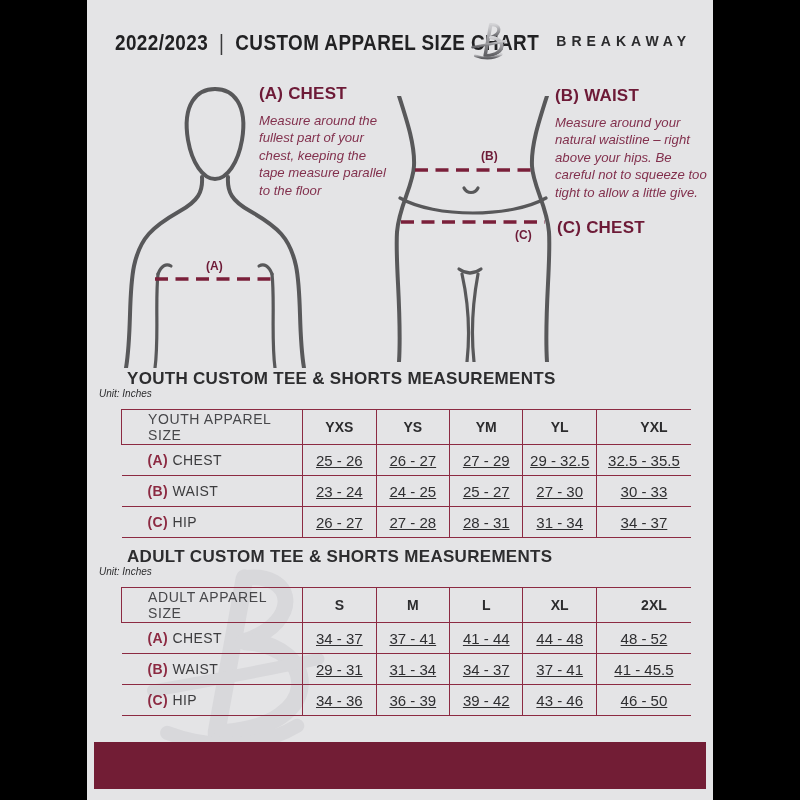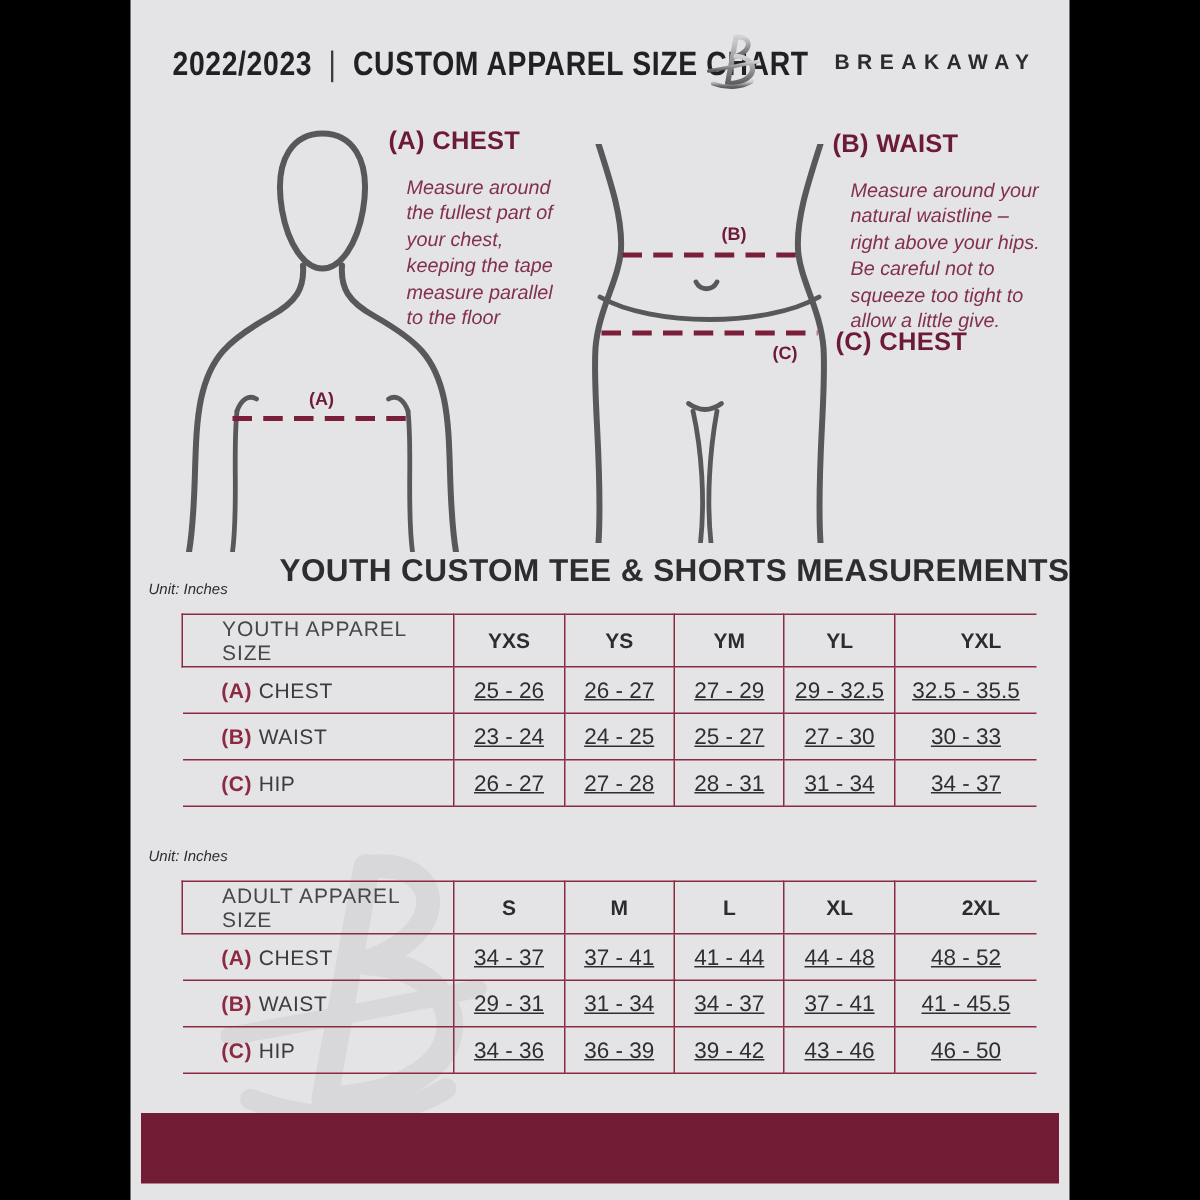--- a/index.html
+++ b/index.html
@@ -22,29 +22,29 @@
   
   .fig{position:absolute;z-index:1;}
   .fig path.outline{fill:none;stroke:var(--figure-gray);stroke-width:4;stroke-linecap:round;}
   .fig path.thin{fill:none;stroke:var(--figure-gray);stroke-width:3.2;stroke-linecap:round;}
   .fig path.dash{fill:none;stroke:var(--dash);stroke-width:3.3;stroke-dasharray:13 7.5;}
   .fig text.marker{font-family:"Liberation Sans",sans-serif;font-weight:700;font-size:12px;fill:var(--accent);}
   .fig-torso{left:24px;top:80px;}
   .fig-waist{left:300px;top:96px;}
   .inst{position:absolute;z-index:1;}
   .inst h3{margin:0 0 8px 0;font-size:17px;font-weight:700;color:var(--accent);letter-spacing:.2px;}
-  .inst p{margin:12px;font-size:13.2px;font-style:italic;color:var(--accent-light);
+  .inst p{margin:0;font-size:13.2px;font-style:italic;color:var(--accent-light);
           line-height:1.32;white-space:pre-line;font-weight:500;}
   .inst-a{left:172px;top:84px;width:134px;}
   .inst-b{left:468px;top:86px;width:152px;}
   .inst-c{left:470px;top:218px;width:150px;}
 
   
-  .sec-title{position:absolute;left:0;width:100%;text-align:right;font-weight:700;
-             font-size:21px;color:#2d2d2f;letter-spacing:.3px;z-index:1;}
+  .sec-title{position:absolute;left:0;width:100%;text-align:left;font-weight:700;
+             font-size:17px;color:#2d2d2f;letter-spacing:.3px;z-index:1;padding-left:40px;}
   .sec-unit{position:absolute;left:12px;width:100%;text-align:left;font-style:italic;
             font-size:10px;color:#2d2d2f;z-index:1;}
   .youth-title{top:369px;} .youth-unit{top:388px;}
   .adult-title{top:547px;} .adult-unit{top:566px;}
   .tbl{position:absolute;left:34px;width:570px;z-index:1;}
   .youth-tbl{top:409px;} .adult-tbl{top:587px;}
   table{width:100%;border-collapse:collapse;table-layout:fixed;background:transparent;}
   th,td{text-align:center;vertical-align:middle;padding:0;}
   thead th{height:34px;border-top:1.7px solid var(--rule);border-bottom:1.7px solid var(--rule);
            border-right:1.7px solid var(--rule);}
@@ -181,20 +181,21 @@
           <td class="val">26 - 27</td>
           <td class="val">27 - 28</td>
           <td class="val">28 - 31</td>
           <td class="val">31 - 34</td>
           <td class="val">34 - 37</td>
         </tr>
       </tbody>
     </table>
   </div>
 
+  <div class="sec-title adult-title">ADULT CUSTOM TEE &amp; SHORTS MEASUREMENTS</div>
   <div class="sec-unit adult-unit">Unit: Inches</div>
   <div class="tbl adult-tbl">
     <table>
       <colgroup>
           <col style="width:31.8%">
           <col style="width:12.9%">
           <col style="width:12.9%">
           <col style="width:12.9%">
           <col style="width:12.9%">
           <col style="width:16.6%">

